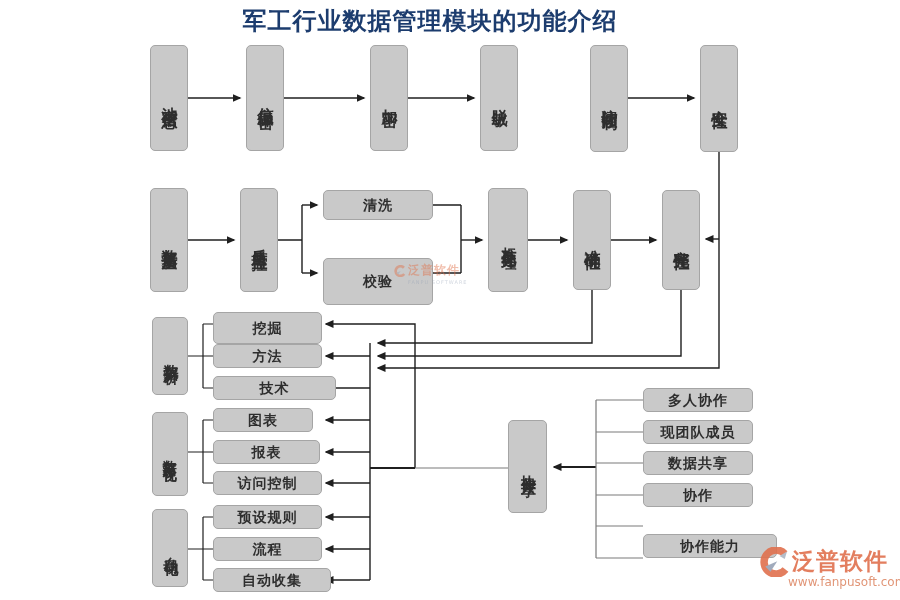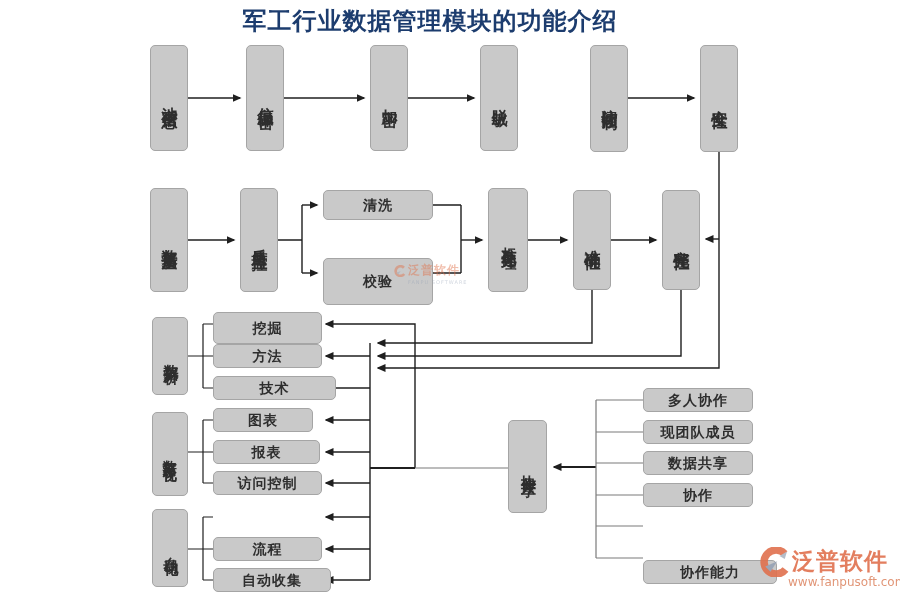--- a/index.html
+++ b/index.html
@@ -103,29 +103,30 @@
   <div class="node h" style="left:213px;top:312px;width:109px;height:32px">挖掘</div>
   <div class="node h" style="left:213px;top:344px;width:109px;height:24px">方法</div>
   <div class="node h" style="left:213px;top:376px;width:123px;height:24px">技术</div>
 
   <div class="node v f14" style="left:152px;top:412px;width:36px;height:84px">数据可视化</div>
   <div class="node h" style="left:213px;top:408px;width:100px;height:24px">图表</div>
   <div class="node h" style="left:213px;top:440px;width:107px;height:24px">报表</div>
   <div class="node h" style="left:213px;top:471px;width:109px;height:24px">访问控制</div>
 
   <div class="node v f15" style="left:152px;top:509px;width:36px;height:78px">自动化</div>
+  <div class="node h" style="left:213px;top:505px;width:109px;height:24px">预设规则</div>
   <div class="node h" style="left:213px;top:537px;width:109px;height:24px">流程</div>
   <div class="node h" style="left:213px;top:568px;width:118px;height:24px">自动收集</div>
 
   <div class="node v f15" style="left:508px;top:420px;width:39px;height:93px">协作共享</div>
   <div class="node h" style="left:643px;top:388px;width:110px;height:24px">多人协作</div>
   <div class="node h" style="left:643px;top:451px;width:110px;height:24px">数据共享</div>
   <div class="node h" style="left:643px;top:420px;width:110px;height:24px">现团队成员</div>
   <div class="node h" style="left:643px;top:483px;width:110px;height:24px">协作</div>
-  <div class="node h" style="left:643px;top:560px;width:134px;height:24px">协作能力</div>
+  <div class="node h" style="left:643px;top:534px;width:134px;height:24px">协作能力</div>
 
   <div class="wm-inline">
     <div class="row">
       <svg width="12" height="12" viewBox="0 0 40 40">
         <path d="M33 9 A16 16 0 1 0 34 30" fill="none" stroke="#e07048" stroke-width="9"></path>
         <path d="M8 26 L22 20 L15 32 Z" fill="#97a3b6"></path>
       </svg>
       <span class="brand">泛普软件</span>
     </div>
     <div class="sub">FANPU SOFTWARE</div>

